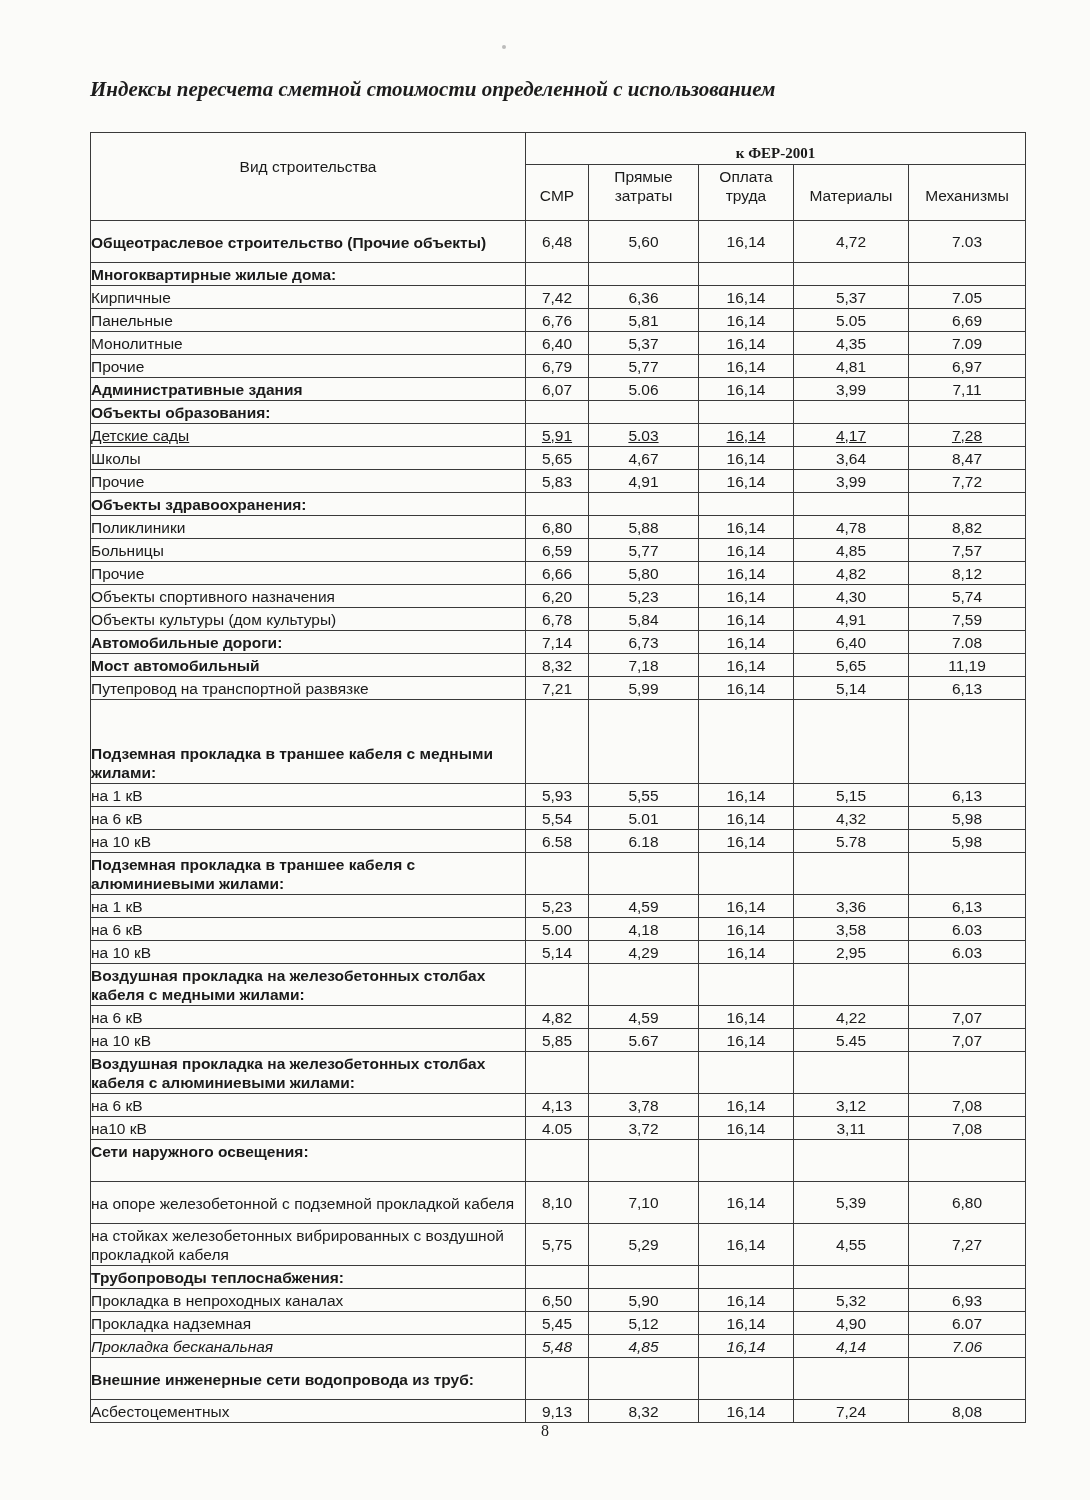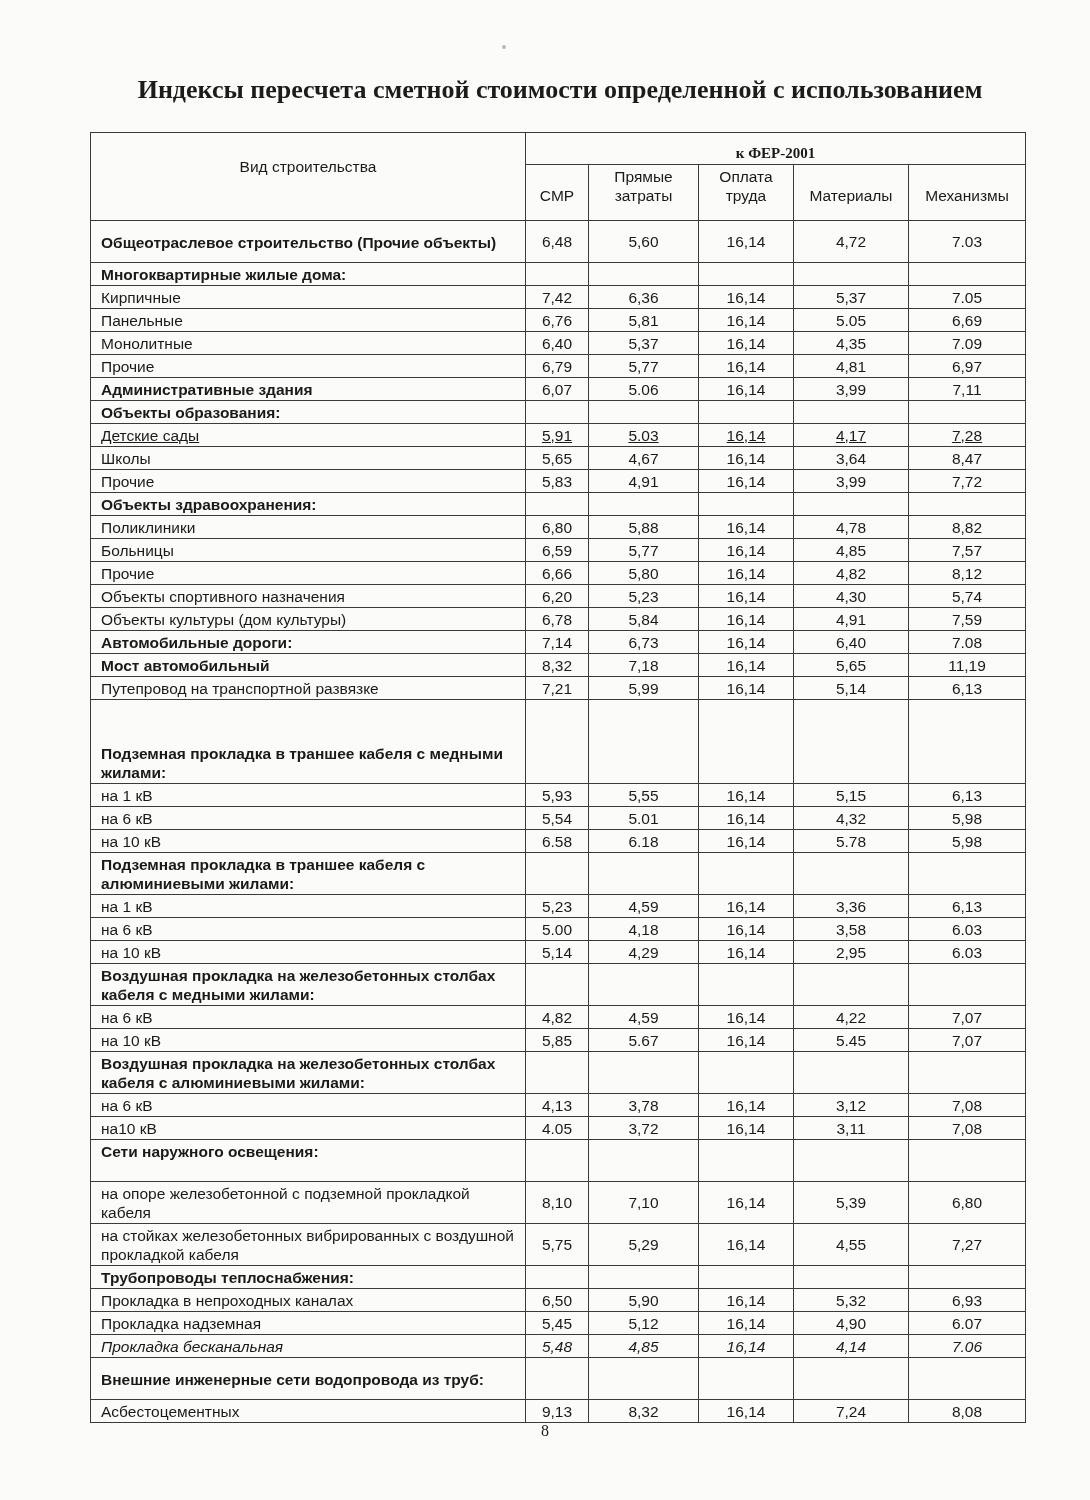--- a/index.html
+++ b/index.html
@@ -2,35 +2,35 @@
 <html><head>
 <meta charset="utf-8">
 <style>
   html, body { margin: 0; padding: 0; }
   body {
     width: 1090px; height: 1500px; background: #fbfbf9; position: relative;
     font-family: "Liberation Sans", sans-serif; color: #1a1a1a; overflow: hidden;
   }
   .title {
     position: absolute; left: 90px; width: 940px; top: 76px;
-    text-align: center; font-family: "Liberation Serif", serif; font-weight: bold;
-    font-size: 26px; line-height: 27px; color: #1c1c1c;
+    font-family: "Liberation Serif", serif; font-weight: bold;
+    font-size: 21px; line-height: 27px; color: #1c1c1c; font-style: italic;
   }
   table {
     position: absolute; left: 90px; top: 132px; width: 935px;
     border-collapse: collapse; table-layout: fixed;
   }
   td, th {
     border: 1px solid #3a3a3a; font-size: 15.5px; line-height: 19px;
     padding: 2px 6px 1px 6px; font-weight: normal; vertical-align: middle;
   }
   th { text-align: center; font-size: 15.5px; }
   th.group { font-family: "Liberation Serif", serif; font-weight: bold; font-size: 15px; vertical-align: top; padding-top: 11px; }
   th.sub { vertical-align: bottom; padding-bottom: 15px; }
-  td.name { text-align: left; padding-left: 10px; }
+  td.name { text-align: left; padding-left: 0; }
   td.num { text-align: center; padding: 0 2px; }
   tr.bold td.name { font-weight: bold; }
   .page-num {
     position: absolute; left: 0; width: 1090px; top: 1422px; text-align: center;
     font-family: "Liberation Serif", serif; font-size: 16px;
   }
   .dot { position: absolute; left: 502px; top: 45px; width: 4px; height: 4px; border-radius: 2px; background: #bbb; }
 </style>
 </head>
 <body>

